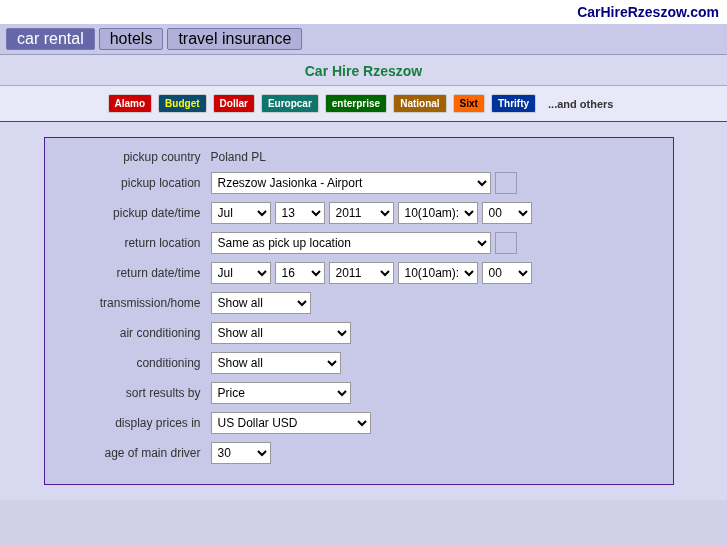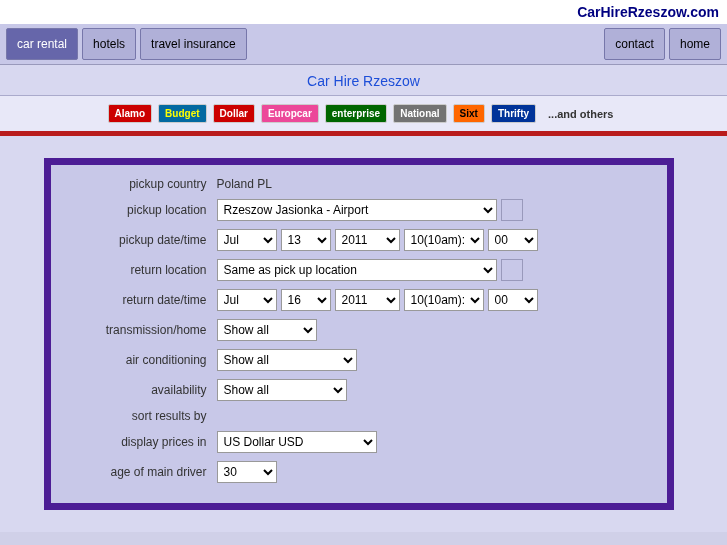--- a/index.html
+++ b/index.html
@@ -20,88 +20,88 @@
       background: #c8c8e8;
       padding: 4px 6px;
       display: flex;
       align-items: center;
       justify-content: space-between;
       border-bottom: 1px solid #9999bb;
     }
     .nav-left { display: flex; gap: 4px; }
     .nav-right { display: flex; gap: 4px; }
     .nav-btn {
-      padding: 8px 10px;
-      font-size: 12px;
+      padding: 1px 10px;
+      font-size: 16px;
       cursor: pointer;
       border: 1px solid #7777aa;
       background: #b0b0d8;
       color: #000;
       border-radius: 2px;
     }
     .nav-btn.active {
       background: #6666aa;
       color: #fff;
     }
 
     
     .hero {
       background: #d8d8f0;
       text-align: center;
       padding: 8px 0 6px 0;
       border-bottom: 1px solid #aaaacc;
     }
     .hero-title {
       font-size: 14px;
-      font-weight: normal;
-      color: #1d4ed8;
+      font-weight: bold;
+      color: #15803d;
     }
     .hero-sub {
       font-size: 12px;
       color: #000080;
     }
 
     
     .brands-bar {
       background: #e8e8f8;
       padding: 8px 10px;
       display: flex;
       align-items: center;
       gap: 6px;
       justify-content: center;
-      border-bottom: 5px solid #b91c1c;
+      border-bottom: 1px solid #b91c1c;
     }
     .brand-badge {
       padding: 3px 6px;
       font-size: 10px;
       font-weight: bold;
       border: 1px solid #ccc;
       border-radius: 2px;
     }
     .brand-alamo { background: #cc0000; color: #fff; }
-    .brand-budget { background: #0369a1; color: #ff0; }
+    .brand-budget { background: #0c4a6e; color: #ff0; }
     .brand-dollar { background: #cc0000; color: #fff; }
-    .brand-europcar { background: #ec4899; color: #fff; }
+    .brand-europcar { background: #0f766e; color: #fff; }
     .brand-enterprise { background: #006600; color: #fff; }
-    .brand-national { background: #737373; color: #fff; }
+    .brand-national { background: #a16207; color: #fff; }
     .brand-sixt { background: #ff6600; color: #000; }
     .brand-thrifty { background: #003399; color: #fff; }
     .brand-others { background: transparent; color: #333; border: none; font-size: 11px; }
 
     
     .main-content {
       background: #d8d8f0;
       padding: 10px 20px 10px 10px;
     }
     .form-container {
       background: #c8c8e8;
-      border: 7px solid #4c1d95;
+      border: 1px solid #4c1d95;
       padding: 12px 16px;
       max-width: 630px;
-      margin: 12px auto;
+      margin: 5px auto;
     }
 
     .form-row {
       display: flex;
       align-items: center;
       margin-bottom: 8px;
     }
     .form-label {
       text-align: right;
       width: 150px;
@@ -164,24 +164,20 @@
 <div class="site-title-bar">
   <span>CarHireRzeszow.com</span>
 </div>
 
 <div class="nav-bar">
   <div class="nav-left">
     <button class="nav-btn active">car rental</button>
     <button class="nav-btn">hotels</button>
     <button class="nav-btn">travel insurance</button>
   </div>
-  <div class="nav-right">
-    <button class="nav-btn">contact</button>
-    <button class="nav-btn">home</button>
-  </div>
 </div>
 
 <div class="hero">
   <div class="hero-title">Car Hire Rzeszow</div>
 </div>
 
 <div class="brands-bar">
   <span class="brand-badge brand-alamo">Alamo</span>
   <span class="brand-badge brand-budget">Budget</span>
   <span class="brand-badge brand-dollar">Dollar</span>
@@ -277,30 +273,35 @@
     <div class="form-row">
       <div class="form-label">air conditioning</div>
       <div class="form-control-area">
         <select class="select-ac">
           <option>Show all</option>
         </select>
       </div>
     </div>
 
     <div class="form-row">
-      <div class="form-label">availability</div>
+      <div class="form-label">conditioning</div>
       <div class="form-control-area">
         <select class="select-availability">
           <option>Show all</option>
         </select>
       </div>
     </div>
 
     <div class="form-row">
       <div class="form-label">sort results by</div>
+      <div class="form-control-area">
+        <select class="select-sort">
+          <option>Price</option>
+        </select>
+      </div>
     </div>
 
     <div class="form-row">
       <div class="form-label">display prices in</div>
       <div class="form-control-area">
         <select class="select-currency">
           <option>US Dollar USD</option>
         </select>
       </div>
     </div>

